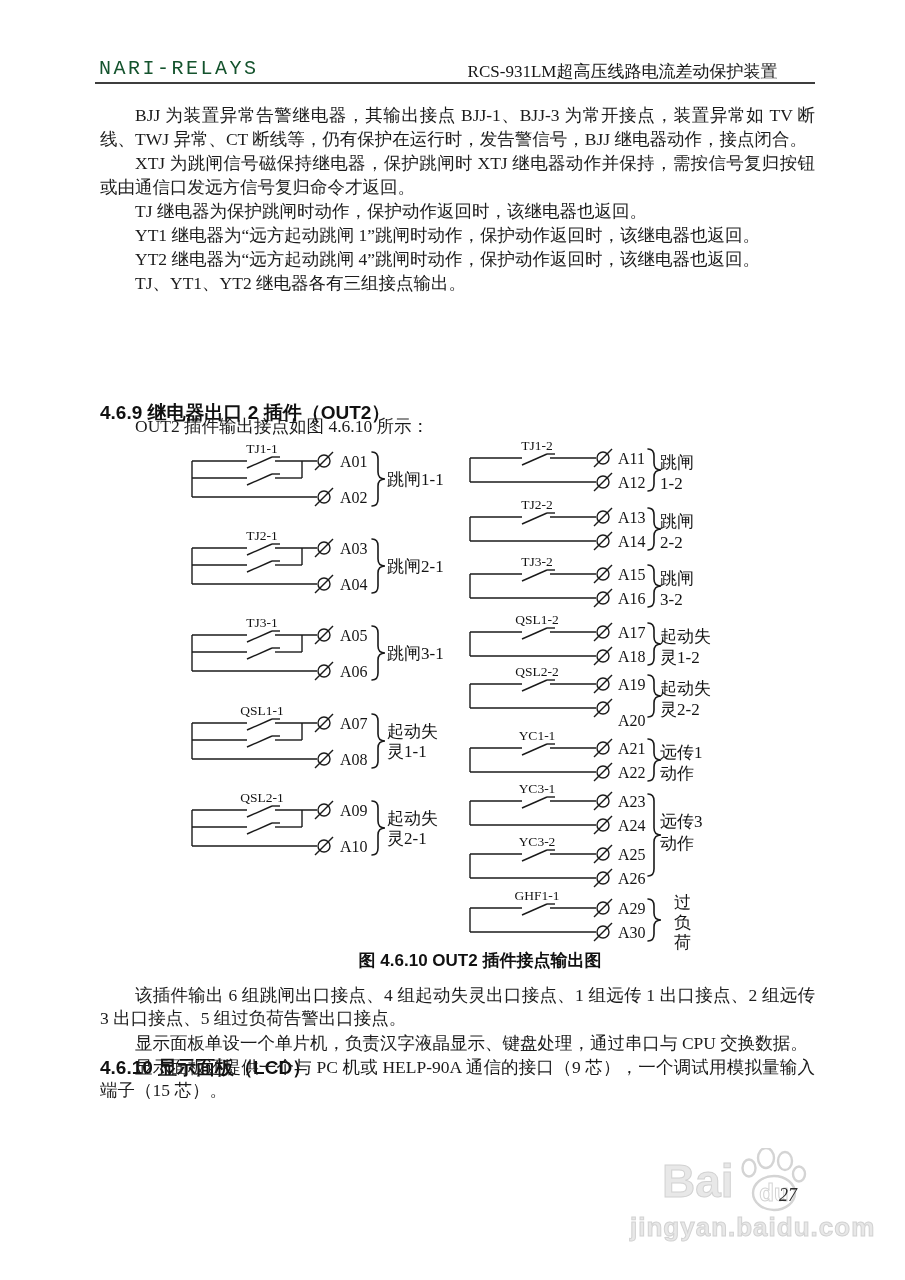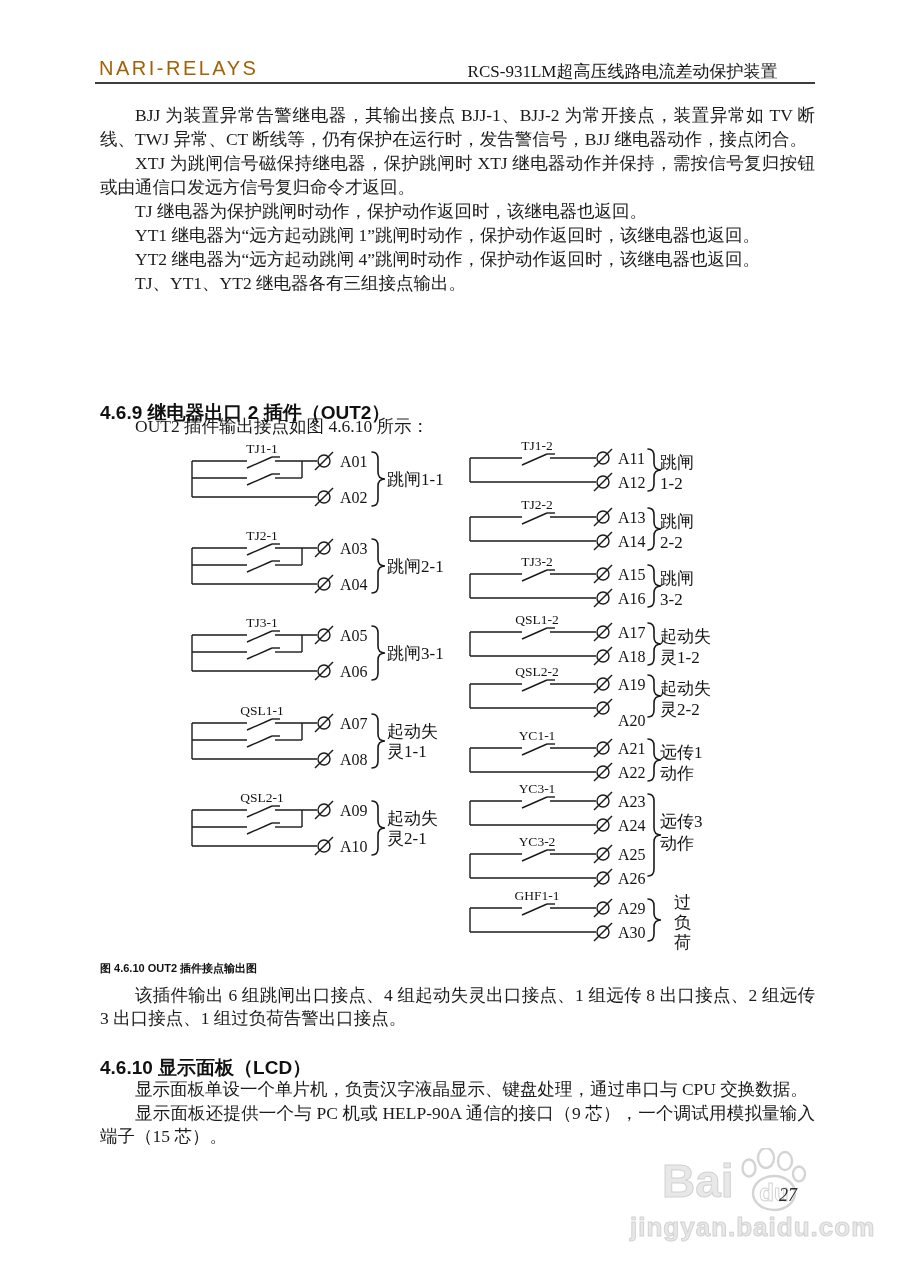--- a/index.html
+++ b/index.html
@@ -4,37 +4,37 @@
 <style>
   html,body{margin:0;padding:0;}
   body{
     width:905px;height:1280px;position:relative;background:#ffffff;
     overflow:hidden;
     font-family:"Liberation Serif","DejaVu Serif",serif;
     color:#1b1b1b;
   }
   .abs{position:absolute;}
   
-  .brand{left:99px;top:57px;font-family:Liberation Sans, sans-serif;
-         font-size:20px;letter-spacing:2.5px;color:#a16207;}
+  .brand{left:99px;top:57px;font-family:Liberation Mono, monospace;
+         font-size:20px;letter-spacing:2.5px;color:#14532d;}
   .product{left:430px;top:60px;width:385px;text-align:center;font-size:17px;color:#161616;}
   .hrule{left:95px;top:82px;width:720px;height:2px;background:#3d3d3d;}
   
   .textblock{left:100px;width:715px;font-size:17.5px;line-height:24px;text-align:justify;}
   .textblock p{margin:0;text-indent:35px;}
   .tb1{top:103px;}
   .h-section{left:100px;font-family:"Liberation Sans","DejaVu Sans",sans-serif;
              font-weight:bold;font-size:19px;color:#111;}
   .h1{top:391px;margin-top:9px;}
   .h2{top:1055px;}
   .p-intro469{left:135px;top:414px;font-size:17.5px;text-align:right;}
-  .caption{left:100px;top:949px;width:760px;
-           font-family:"Liberation Sans","DejaVu Sans",sans-serif;font-weight:bold;font-size:11px;color:#111;margin-top:12px;}
+  .caption{left:100px;top:949px;width:760px;text-align:center;
+           font-family:"Liberation Sans","DejaVu Sans",sans-serif;font-weight:bold;font-size:17px;color:#111;}
   .tb2{top:984px;line-height:23px;}
-  .tb3{top:1078px;line-height:23.5px;}
+  .tb3{top:1032px;line-height:23.5px;}
   
   #diagram{position:absolute;left:0;top:0;width:905px;height:1280px;pointer-events:none;}
   #diagram text{font-family:"Liberation Serif","DejaVu Serif",serif;fill:#141414;}
   #diagram .wire{stroke:#1a1a1a;stroke-width:1.4;fill:none;}
   #diagram .brace{stroke:#1a1a1a;stroke-width:1.6;fill:none;stroke-linecap:round;}
   #diagram .term{stroke:#1a1a1a;stroke-width:1.4;fill:#fff;}
   
   .watermark{left:630px;top:1148px;width:300px;color:#e8e8e8;
              font-family:"Liberation Sans","DejaVu Sans",sans-serif;font-weight:bold;
              -webkit-text-stroke:1px #d2d2d2;}
@@ -46,21 +46,21 @@
            -webkit-text-stroke:0;z-index:5;}
 </style>
 </head>
 <body>
 
 <div class="abs brand">NARI-RELAYS</div>
 <div class="abs product">RCS-931LM超高压线路电流差动保护装置</div>
 <div class="abs hrule"></div>
 
 <div class="abs textblock tb1">
-  <p>BJJ 为装置异常告警继电器，其输出接点 BJJ-1、BJJ-2 为常开接点，装置异常如 TV 断线、TWJ 异常、CT 断线等，仍有保护在运行时，发告警信号，BJJ 继电器动作，接点闭合。</p>
+  <p>BJJ 为装置异常告警继电器，其输出接点 BJJ-1、BJJ-3 为常开接点，装置异常如 TV 断线、TWJ 异常、CT 断线等，仍有保护在运行时，发告警信号，BJJ 继电器动作，接点闭合。</p>
   <p>XTJ 为跳闸信号磁保持继电器，保护跳闸时 XTJ 继电器动作并保持，需按信号复归按钮或由通信口发远方信号复归命令才返回。</p>
   <p>TJ 继电器为保护跳闸时动作，保护动作返回时，该继电器也返回。</p>
   <p>YT1 继电器为“远方起动跳闸 1”跳闸时动作，保护动作返回时，该继电器也返回。</p>
   <p>YT2 继电器为“远方起动跳闸 4”跳闸时动作，保护动作返回时，该继电器也返回。</p>
   <p>TJ、YT1、YT2 继电器各有三组接点输出。</p>
 </div>
 
 <div class="abs h-section h1">4.6.9 继电器出口 2 插件（OUT2）</div>
 <div class="abs p-intro469">OUT2 插件输出接点如图 4.6.10 所示：</div>
 
@@ -337,21 +337,21 @@
     <g>
       <path d="M 648 794 Q 654 794 654 801 L 654 828 Q 654 835 661 835 Q 654 835 654 842 L 654 869 Q 654 876 648 876" class="brace"></path>
       <text x="660" y="827" font-size="17" text-anchor="start">远传3</text>
       <text x="660" y="849" font-size="17" text-anchor="start">动作</text>
     </g>
   </svg>
 
 <div class="abs caption">图 4.6.10 OUT2 插件接点输出图</div>
 
 <div class="abs textblock tb2">
-  <p>该插件输出 6 组跳闸出口接点、4 组起动失灵出口接点、1 组远传 8 出口接点、2 组远传 3 出口接点、1 组过负荷告警出口接点。</p>
+  <p>该插件输出 6 组跳闸出口接点、4 组起动失灵出口接点、1 组远传 1 出口接点、2 组远传 3 出口接点、5 组过负荷告警出口接点。</p>
 </div>
 
 <div class="abs h-section h2">4.6.10 显示面板（LCD）</div>
 <div class="abs textblock tb3">
   <p>显示面板单设一个单片机，负责汉字液晶显示、键盘处理，通过串口与 CPU 交换数据。</p>
   <p>显示面板还提供一个与 PC 机或 HELP-90A 通信的接口（9 芯），一个调试用模拟量输入端子（15 芯）。</p>
 </div>
 
 <div class="abs watermark">
   <div class="wm-row">

